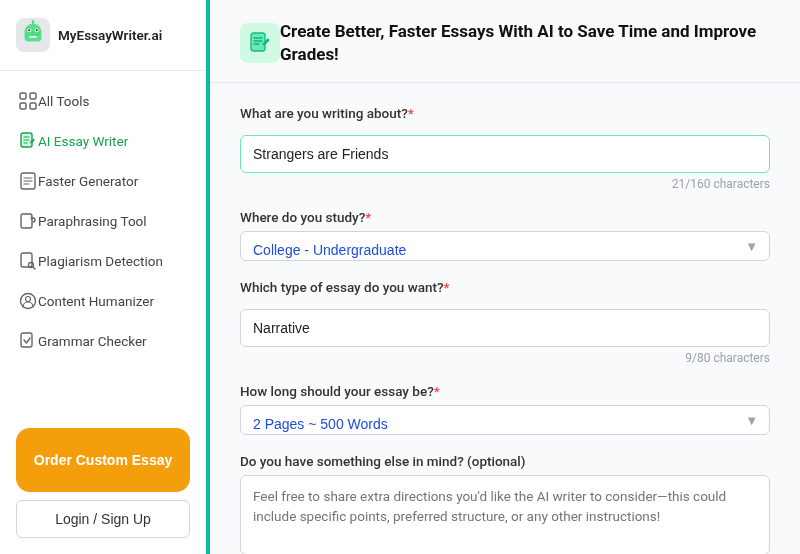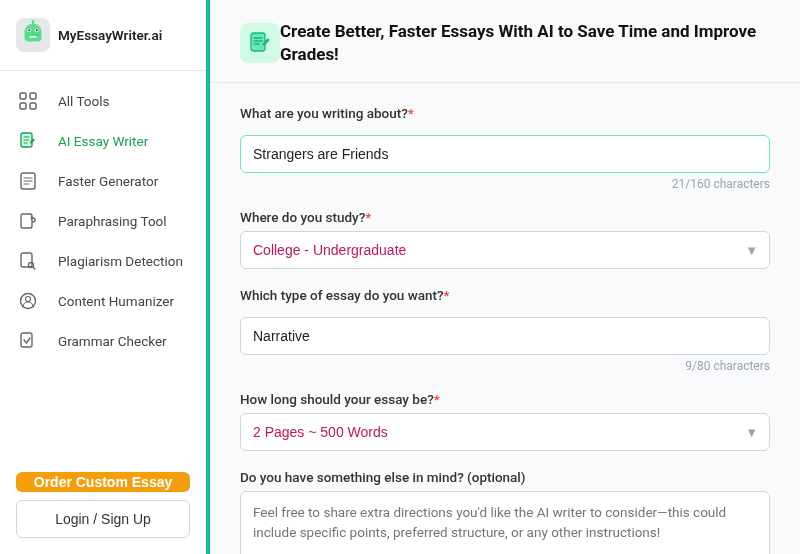--- a/index.html
+++ b/index.html
@@ -47,21 +47,21 @@
     .nav-items {
       display: flex;
       flex-direction: column;
       padding: 10px 0;
       flex: 1;
     }
 
     .nav-item {
       display: flex;
       align-items: center;
-      gap: 20px;
+      gap: 0;
       padding: 10px 18px;
       cursor: pointer;
       color: #444;
       font-size: 13.5px;
       border-radius: 0;
       transition: background 0.15s;
     }
 
     .nav-item.active {
       color: #16a34a;
@@ -87,22 +87,22 @@
       padding: 16px;
       display: flex;
       flex-direction: column;
       gap: 8px;
     }
 
     .btn-order {
       background: #f59e0b;
       color: #fff;
       border: none;
-      border-radius: 6px;
-      padding: 2px 0;
+      border-radius: 14px;
+      padding: 24px 0;
       font-size: 14px;
       font-weight: 600;
       cursor: pointer;
       width: 100%;
     }
 
     .btn-login {
       background: #fff;
       color: #333;
       border: 1.5px solid #d1d5db;
@@ -197,23 +197,23 @@
       margin-top: -2px;
     }
 
     .form-select-wrapper {
       position: relative;
     }
 
     .form-select {
       border: 1.5px solid #d1d5db;
       border-radius: 6px;
-      padding: 10px 36px 10px 12px;
+      padding: 10px 36px 2px 12px;
       font-size: 14px;
-      color: #be185d;
+      color: #1d4ed8;
       background: #fff;
       width: 100%;
       appearance: none;
       outline: none;
       cursor: pointer;
     }
 
     .select-arrow {
       position: absolute;
       right: 12px;

